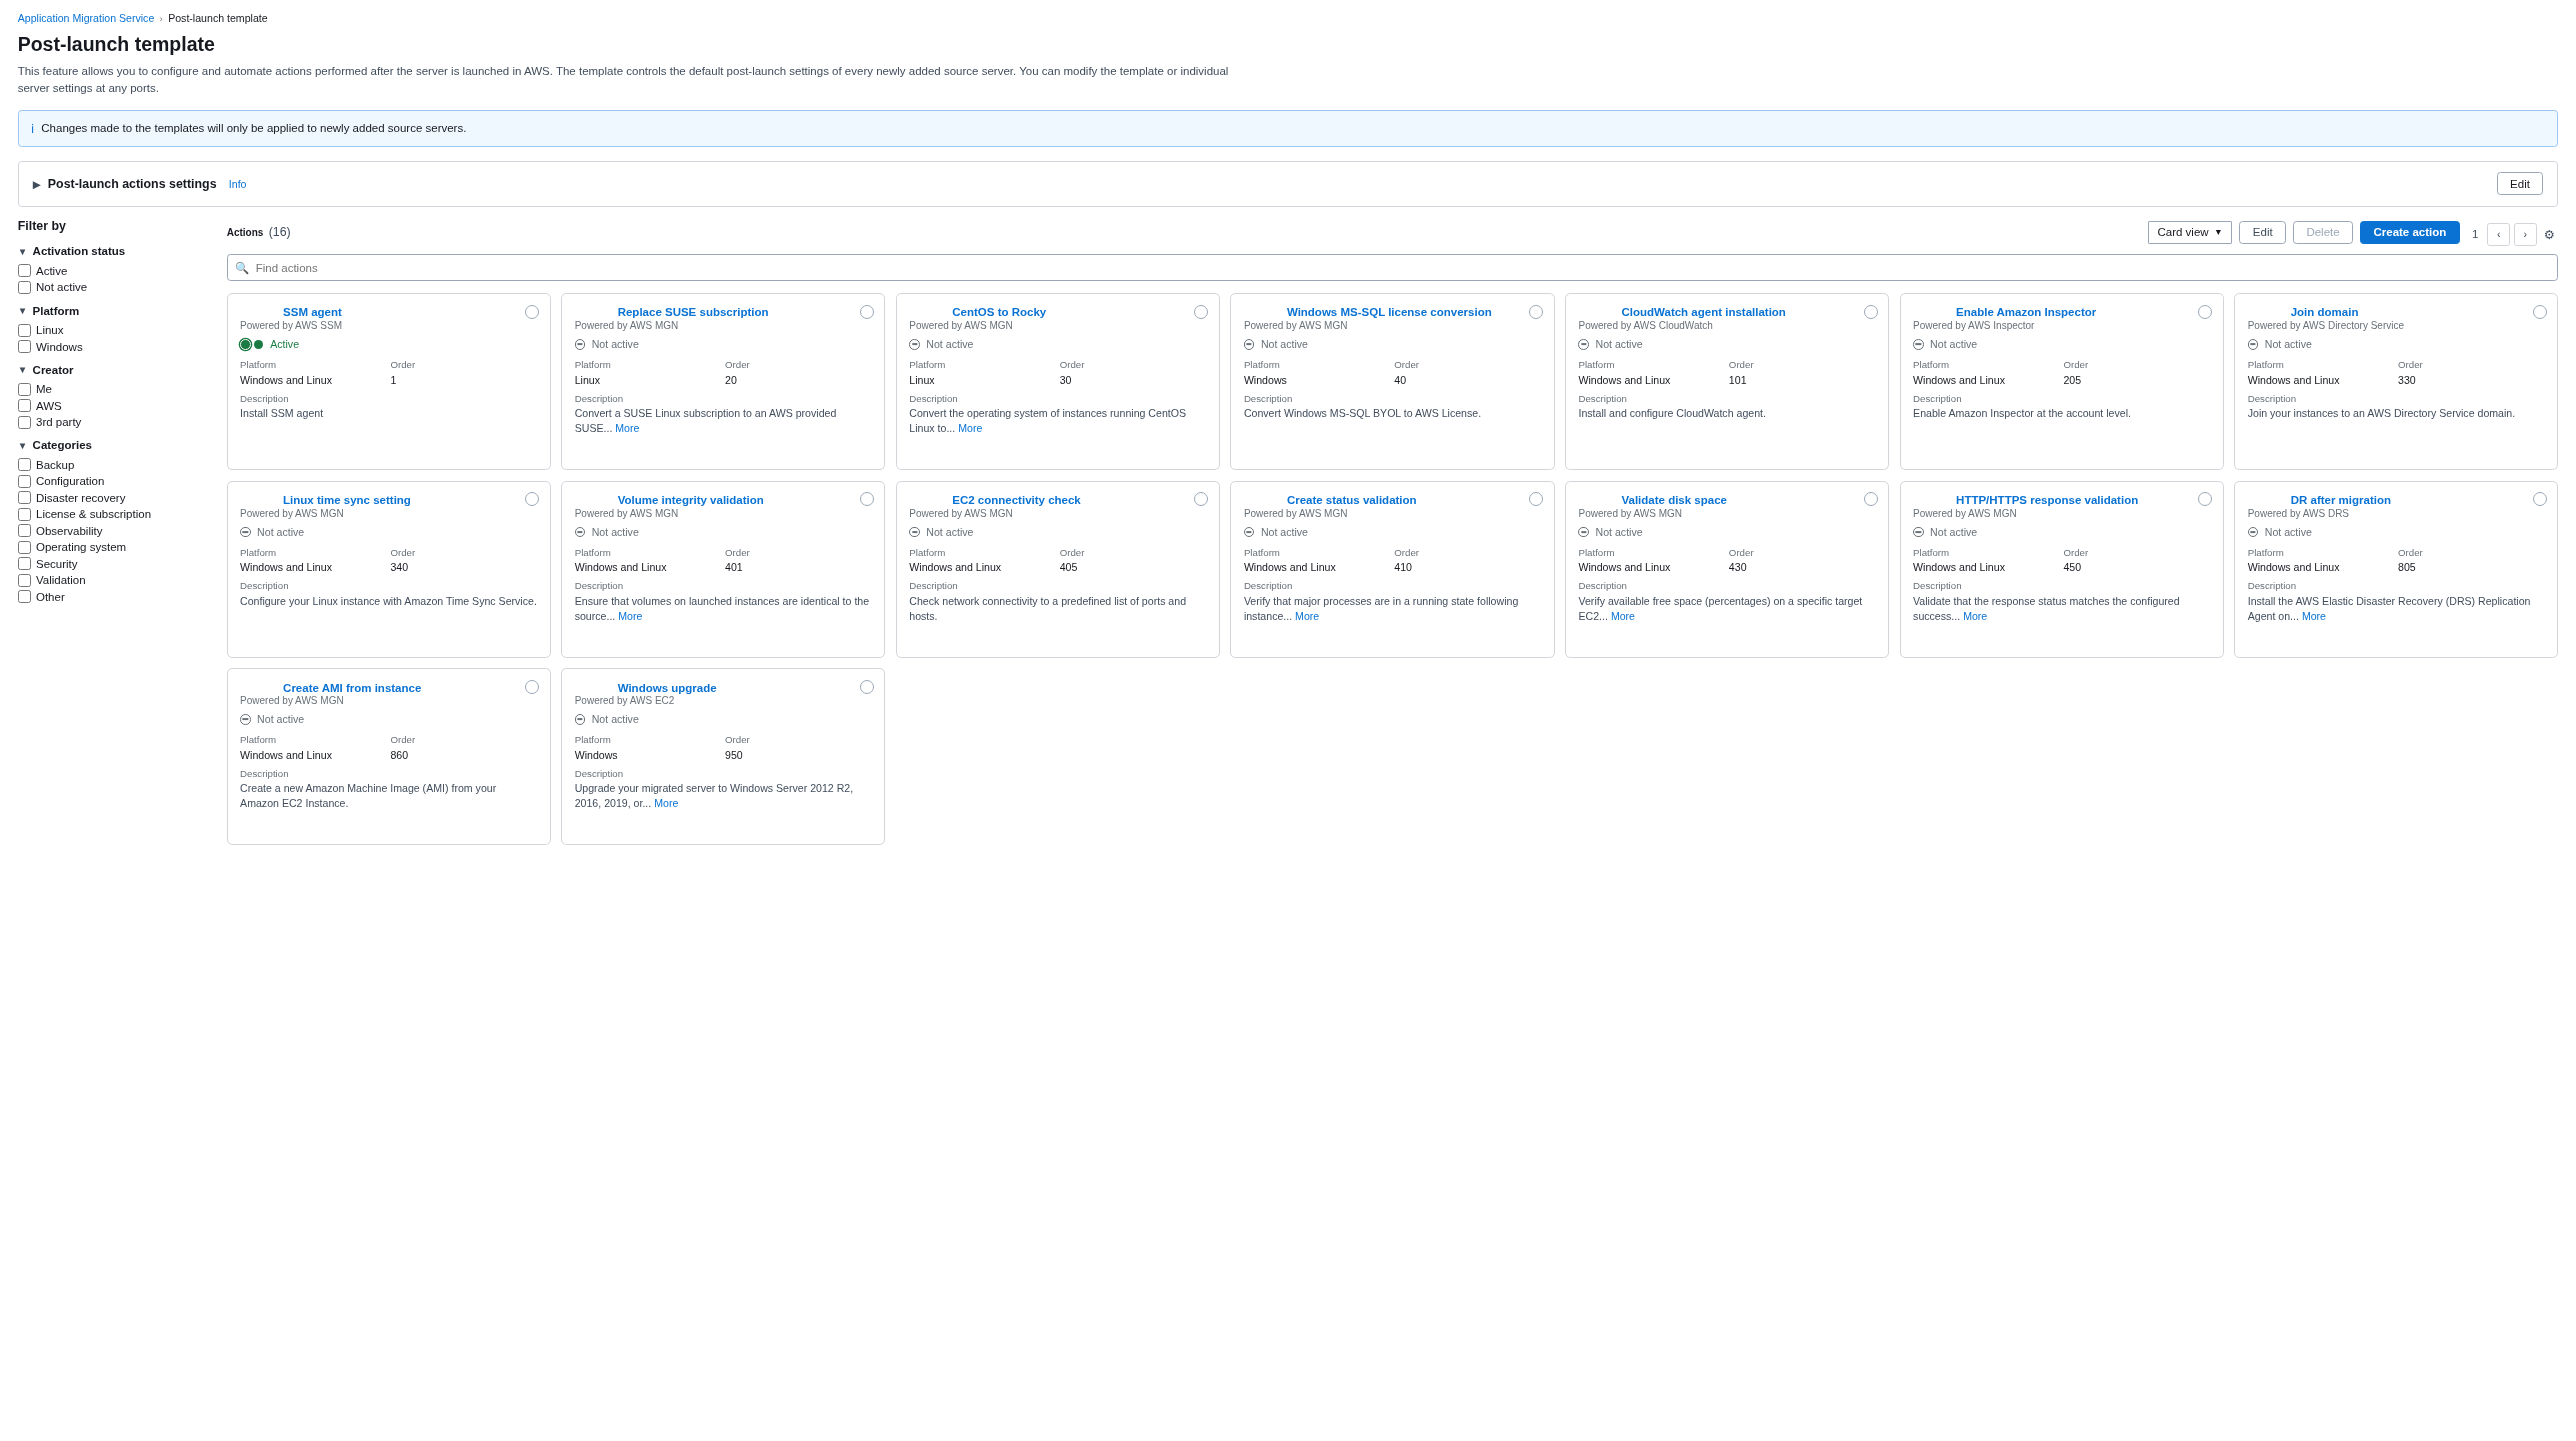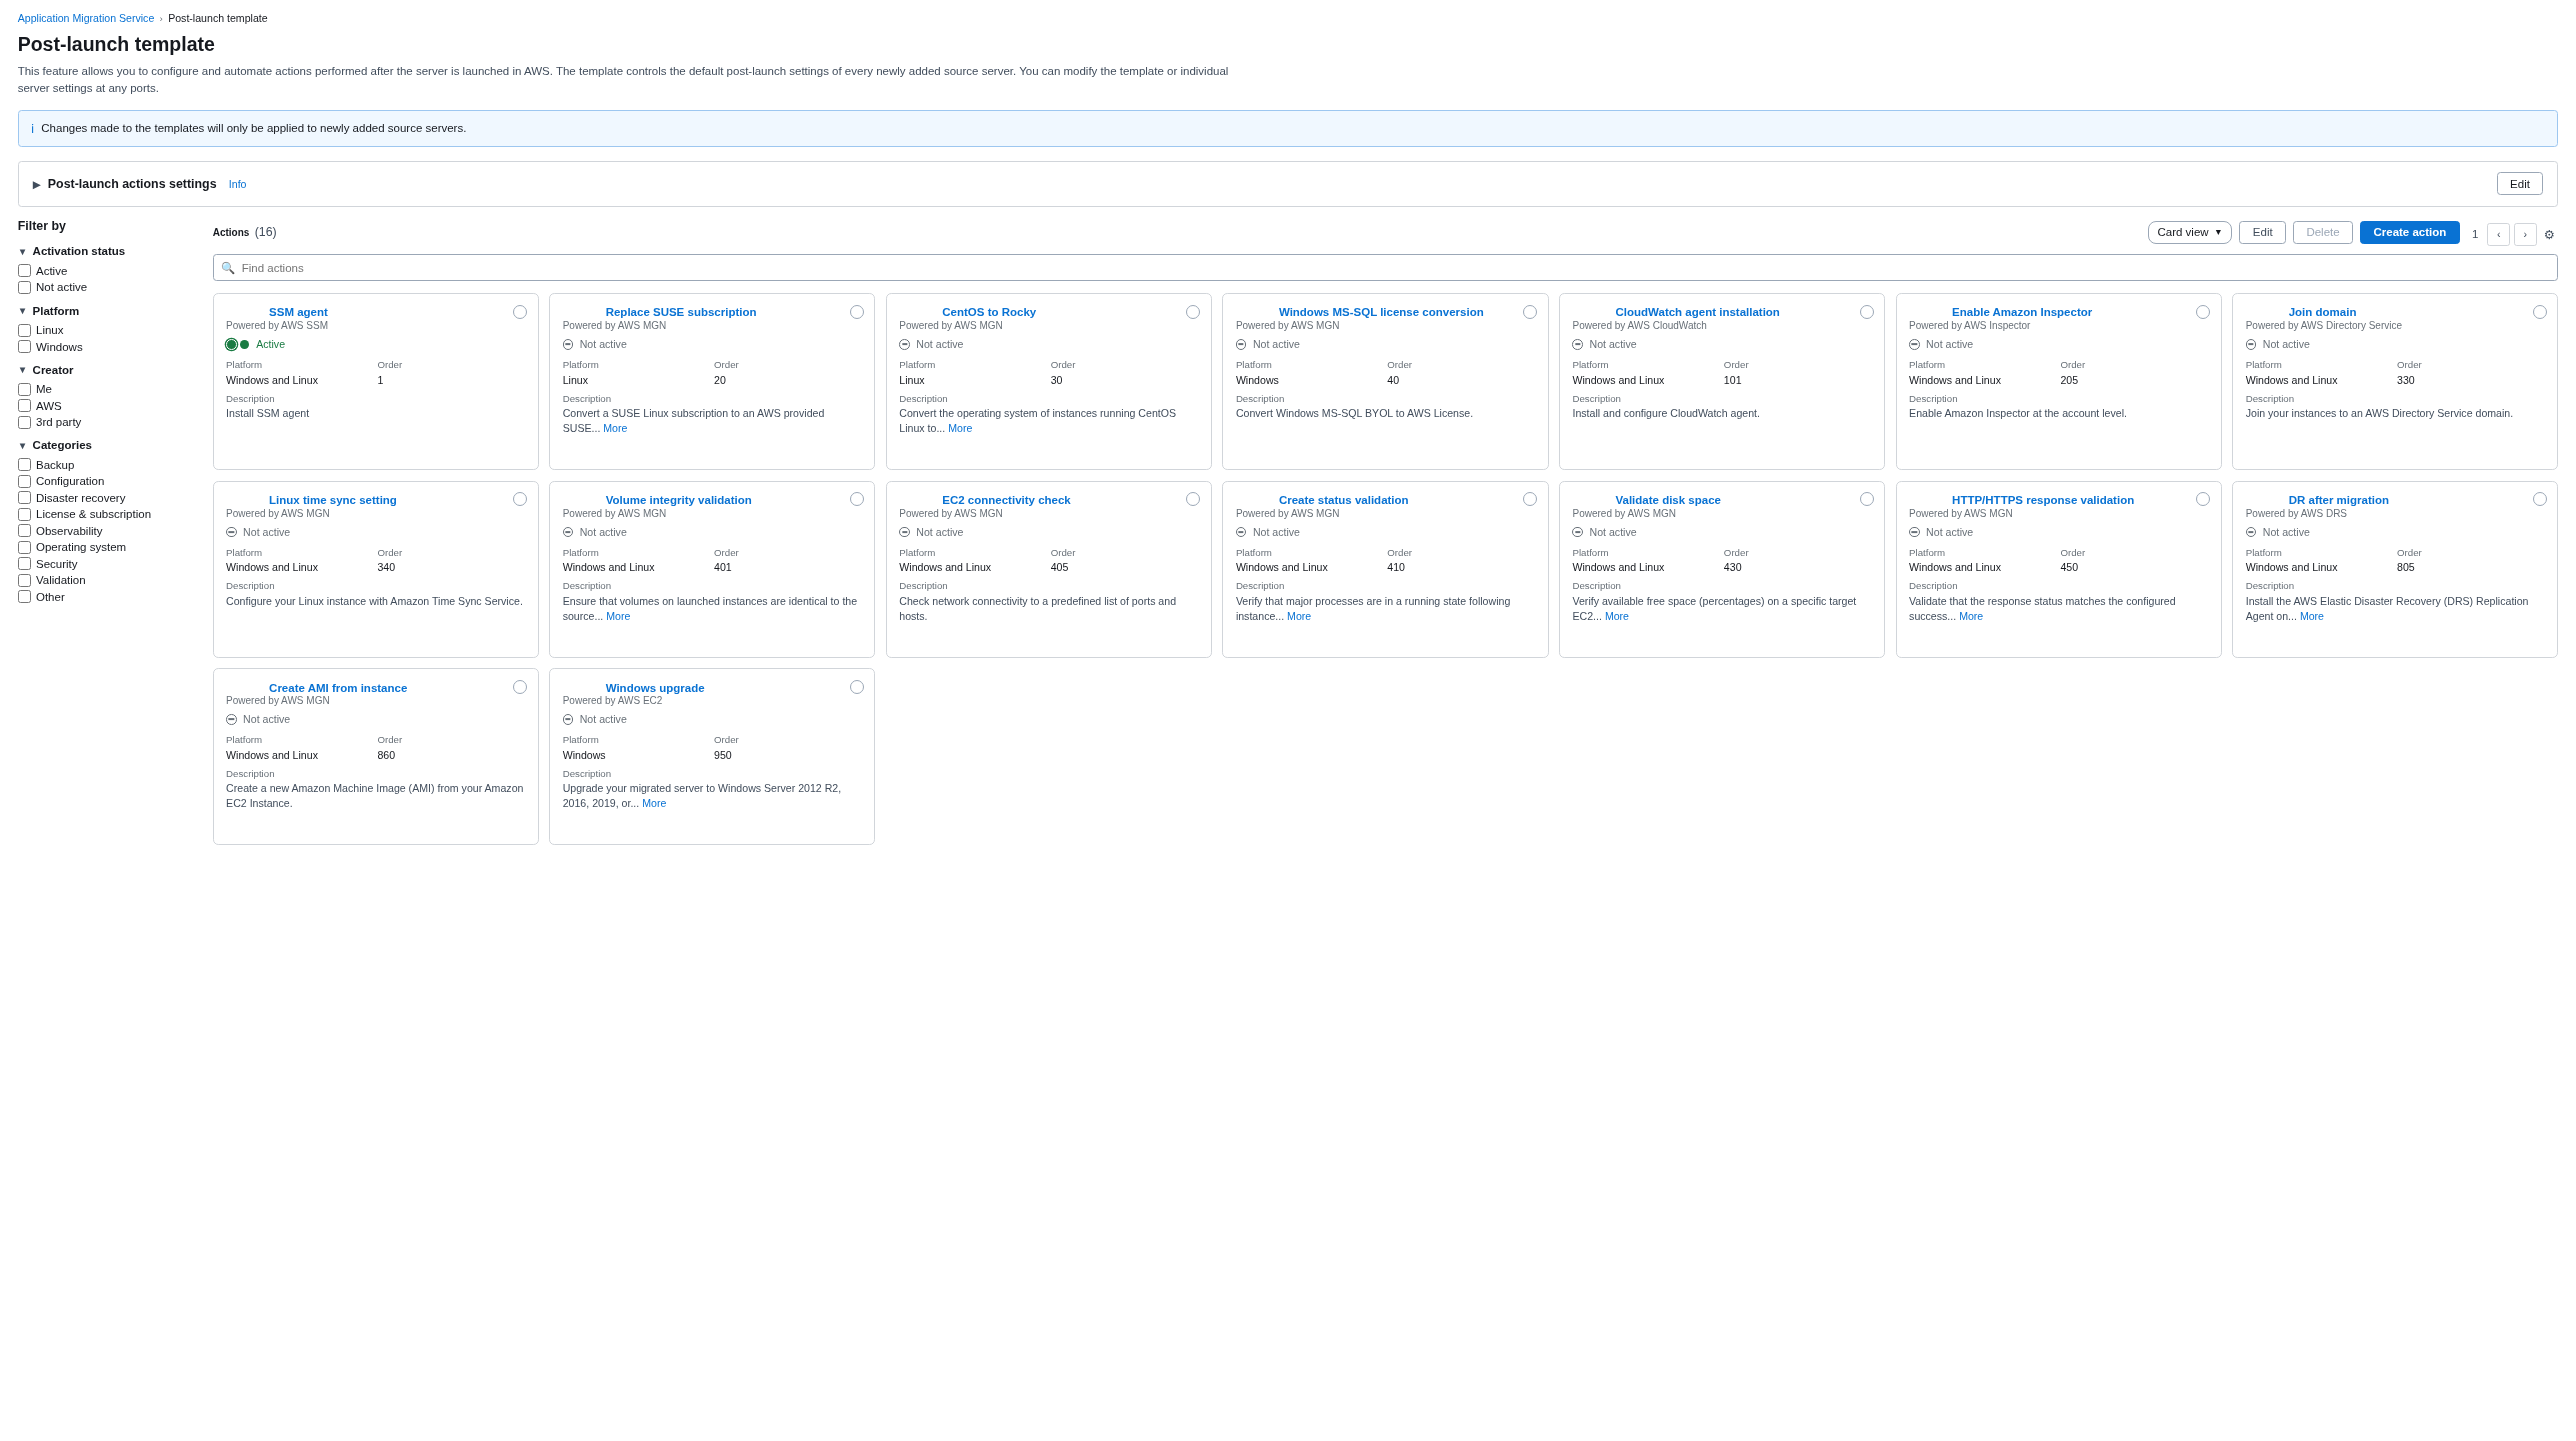--- a/index.html
+++ b/index.html
@@ -18,37 +18,37 @@
     .info-banner { background: #f0f8ff; border: 0.9px solid #9dc7f0; border-radius: 3.5px; padding: 8.8px 12.4px; display: flex; align-items: center; gap: 7px; margin-bottom: 14px; }
     .info-banner-icon { color: #0972d3; font-size: 12.4px; flex-shrink: 0; }
     .info-banner-text { font-size: 11.5px; color: #16191f; }
     
     .section-header { display: flex; align-items: center; justify-content: space-between; padding: 10.6px 14px; border: 0.9px solid #d1d5da; border-radius: 3.5px; background: #fff; margin-bottom: 12.4px; cursor: pointer; }
     .section-header-left { display: flex; align-items: center; gap: 7px; }
     .section-toggle { font-size: 10.6px; color: #414d5c; }
     .info-link { color: #0972d3; font-size: 10.6px; text-decoration: none; margin-left: 5.3px; }
     .edit-btn { background: #fff; border: 0.9px solid #9ba7b6; border-radius: 3.5px; padding: 4.4px 12.4px; font-size: 11.5px; color: #16191f; cursor: pointer; }
     
-    .main-layout { display: flex; gap: 0; }
+    .main-layout { display: flex; gap: 14px; }
     
     .filter-panel { width: 195px; flex-shrink: 0; padding-right: 14px; }
     .filter-title { font-size: 12.4px; font-weight: 700; margin-bottom: 12.4px; color: #16191f; }
     
     .filter-group { margin-bottom: 10.6px; }
     .filter-group-header { display: flex; align-items: center; gap: 5.3px; font-weight: 600; font-size: 11.5px; color: #16191f; margin-bottom: 7px; cursor: pointer; }
     .filter-group-toggle { font-size: 9.7px; color: #414d5c; }
     .filter-item { display: flex; align-items: center; gap: 5.3px; margin-bottom: 3.5px; font-size: 11.5px; color: #16191f; cursor: pointer; }
     .filter-item input[type="checkbox"] { cursor: pointer; }
     
     .content-area { flex: 1; min-width: 0; }
     
     .actions-header { display: flex; align-items: center; justify-content: space-between; margin-bottom: 8.8px; }
     
     .actions-toolbar { display: flex; align-items: center; gap: 7px; }
-    .view-dropdown { background: #fff; border: 0.9px solid #9ba7b6; border-radius: 8px; padding: 4.4px 8.8px; font-size: 11.5px; cursor: pointer; display: flex; align-items: center; gap: 5.3px; }
+    .view-dropdown { background: #fff; border: 0.9px solid #9ba7b6; border-radius: 1px; padding: 4.4px 8.8px; font-size: 11.5px; cursor: pointer; display: flex; align-items: center; gap: 5.3px; }
     .toolbar-btn { background: #fff; border: 0.9px solid #9ba7b6; border-radius: 3.5px; padding: 4.4px 12.4px; font-size: 11.5px; color: #414d5c; cursor: pointer; }
     .toolbar-btn.disabled { color: #9ba7b6; cursor: not-allowed; }
     .create-action-btn { background: #0972d3; border: 0.9px solid #0972d3; border-radius: 3.5px; padding: 4.4px 12.4px; font-size: 11.5px; color: #fff; cursor: pointer; font-weight: 600; }
     
     .search-bar { position: relative; margin-bottom: 12.4px; }
     .search-bar input { width: 100%; padding: 6.2px 10.6px 6.2px 28px; border: 0.9px solid #9ba7b6; border-radius: 3.5px; font-size: 11.5px; outline: none; background: #fff; }
     .search-icon { position: absolute; left: 8.8px; top: 50%; transform: translateY(-50%); color: #687078; font-size: 11.5px; }
     
     .cards-grid { display: grid; grid-template-columns: repeat(7, 1fr); gap: 10.6px; }
     

